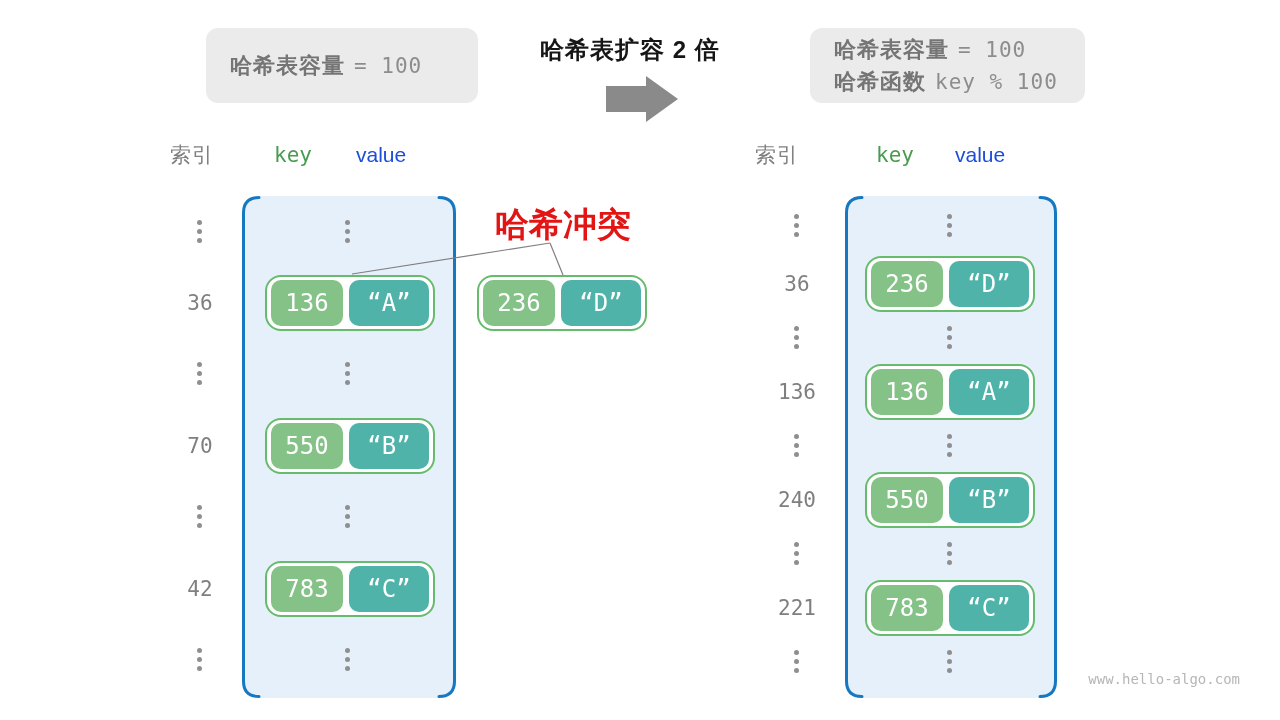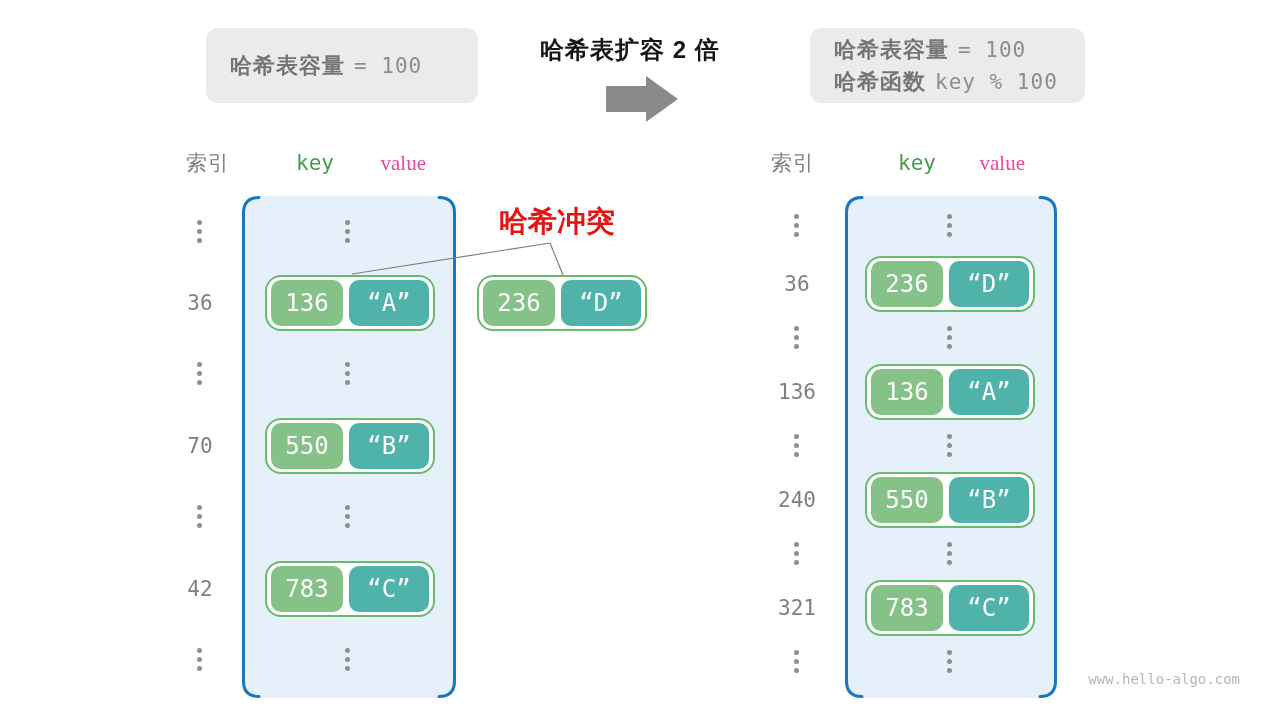--- a/index.html
+++ b/index.html
@@ -14,24 +14,24 @@
   .infobox .zh{font-weight:bold;color:#757575;letter-spacing:1px;}
   .infobox .val{font-family:"DejaVu Sans Mono","Liberation Mono",monospace;
                 color:#8d8d8d;font-size:21px;margin-left:9px;letter-spacing:1px;}
 
   .title{position:absolute;left:540px;top:34px;width:205px;
          font-size:24px;font-weight:bold;color:#161616;letter-spacing:1px;white-space:nowrap;}
 
   .arrow-svg{position:absolute;left:606px;top:76px;}
 
   
-  .hdr{position:absolute;top:150px;height:26px;line-height:26px;text-align:right;}
+  .hdr{position:absolute;top:142px;height:26px;line-height:26px;text-align:left;}
   .hdr-idx{font-size:21px;color:#808080;letter-spacing:1px;}
   .hdr-key{font-family:"DejaVu Sans Mono","Liberation Mono",monospace;font-size:21px;color:#4a9b50;}
-  .hdr-val{font-family:Liberation Serif, serif;font-size:21px;color:#ec4899;}
+  .hdr-val{font-family:Liberation Sans, sans-serif;font-size:21px;color:#1d4ed8;}
 
   
   .bucket-fill{position:absolute;background:#e6f0fa;border-radius:15px;}
   .bracket{position:absolute;pointer-events:none;}
 
   
   .idx{position:absolute;width:70px;text-align:center;
        font-family:"DejaVu Sans Mono","Liberation Mono",monospace;
        font-size:21px;line-height:24px;color:#7f7f7f;}
 
@@ -42,22 +42,22 @@
   
   .pair{position:absolute;width:170px;height:56px;background:#ffffff;
         border:2px solid #67bb6d;border-radius:16px;box-sizing:border-box;
         display:flex;align-items:center;justify-content:center;gap:6px;}
   .cell{height:46px;border-radius:10px;color:#ffffff;
         font-family:"DejaVu Sans Mono","Liberation Mono",monospace;font-size:24px;
         display:flex;align-items:center;justify-content:center;}
   .cell.k{width:72px;background:#85c287;}
   .cell.v{width:80px;background:#4fb3aa;}
 
-  .red-label{position:absolute;left:495px;top:202px;width:120px;text-align:right;
-             font-size:29px;font-weight:bold;color:#e21414;white-space:nowrap;}
+  .red-label{position:absolute;left:495px;top:202px;width:120px;text-align:center;
+             font-size:34px;font-weight:bold;color:#e21414;white-space:nowrap;}
 
   .lines-svg{position:absolute;left:0;top:0;pointer-events:none;}
 
   .watermark{position:absolute;right:40px;top:671px;
              font-family:"DejaVu Sans Mono","Liberation Mono",monospace;
              font-size:14px;color:#b6b6b6;}
 </style>
 </head>
 <body>
 
@@ -186,21 +186,21 @@
       <i></i>
       <i></i>
       <i></i>
     </div>
   <div class="idx" style="left:762px;top:488px;">240</div>
   <div class="dots" style="left:794px;top:542px;">
       <i></i>
       <i></i>
       <i></i>
     </div>
-  <div class="idx" style="left:762px;top:596px;">321</div>
+  <div class="idx" style="left:762px;top:596px;">221</div>
   <div class="dots" style="left:794px;top:650px;">
       <i></i>
       <i></i>
       <i></i>
     </div>
 
   <div class="dots" style="left:947px;top:214px;">
       <i></i>
       <i></i>
       <i></i>

